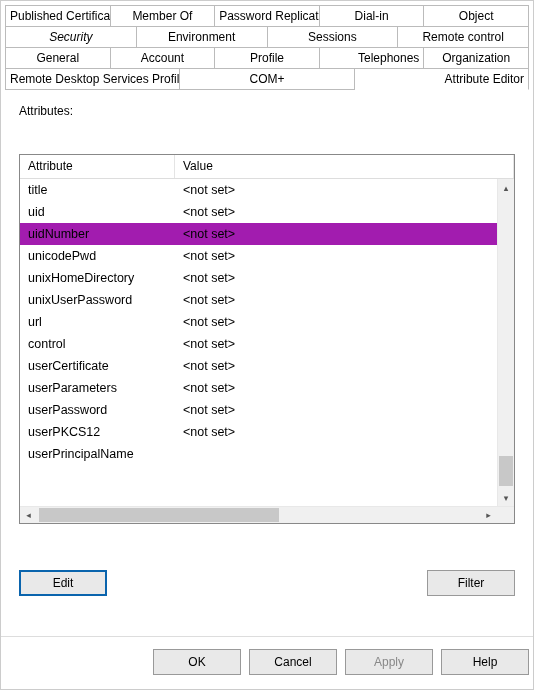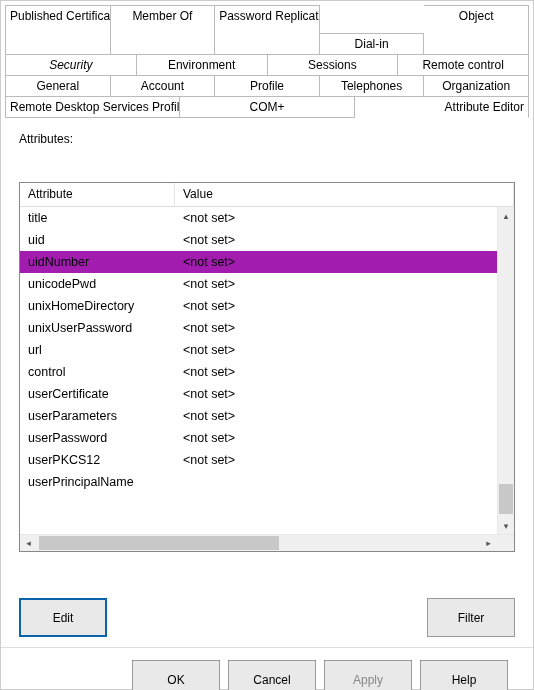--- a/index.html
+++ b/index.html
@@ -166,67 +166,67 @@
     width:17px;
     background:#f0f0f0;
   }
   .mid-buttons {
     margin-top: 14px;
     display:flex;
     justify-content: space-between;
   }
   .btn {
     min-width: 88px;
-    height: 39px;
+    height: 26px;
     border: 1px solid #999;
     background: #e9e9e9;
     font-size: 12px;
     cursor: pointer;
     padding: 0 12px;
     font-family: inherit;
   }
   .btn.focus {
     border: 2px solid #0a64ad;
     padding: 0 11px;
   }
   .bottom-bar {
     border-top: 1px solid #ddd;
-    padding: 12px 25px 14px 14px;
+    padding: 12px 4px 14px 14px;
     display:flex;
     justify-content: flex-end;
     gap: 8px;
   }
   .bottom-bar .btn { min-width: 88px; }
   .btn.disabled { color: #888; }
 </style>
 </head>
 <body>
 
 <div class="dialog">
 
   <div class="tab-area">
     <div class="tab-rows" id="tab-rows">
         <div class="tab-row">
           <div class="tab" style="flex: 1 1 0%;">Published Certificates</div>
           <div class="tab" style="flex: 1 1 0%;">Member Of</div>
           <div class="tab" style="flex: 1 1 0%;">Password Replication</div>
-          <div class="tab" style="flex: 1 1 0%; margin-top: 28px;">Dial-in</div>
+          <div class="tab" style="flex: 1 1 0%;">Dial-in</div>
           <div class="tab" style="flex: 1 1 0%;">Object</div>
         </div>
         <div class="tab-row">
           <div class="tab" style="flex: 1 1 0%; font-style: italic;">Security</div>
           <div class="tab" style="flex: 1 1 0%;">Environment</div>
           <div class="tab" style="flex: 1 1 0%;">Sessions</div>
           <div class="tab" style="flex: 1 1 0%;">Remote control</div>
         </div>
         <div class="tab-row">
           <div class="tab" style="flex: 1 1 0%;">General</div>
           <div class="tab" style="flex: 1 1 0%;">Account</div>
           <div class="tab" style="flex: 1 1 0%;">Profile</div>
-          <div class="tab" style="flex: 1 1 0%;">Telephones</div>
+          <div class="tab" style="flex: 1 1 0%; text-align: right;">Telephones</div>
           <div class="tab" style="flex: 1 1 0%;">Organization</div>
         </div>
         <div class="tab-row last-row">
           <div class="tab" style="flex: 1 1 0%;">Remote Desktop Services Profile</div>
           <div class="tab" style="flex: 1 1 0%;">COM+</div>
           <div class="tab active" style="flex: 1 1 0%;">Attribute Editor</div>
         </div>
       </div>
   </div>
 

